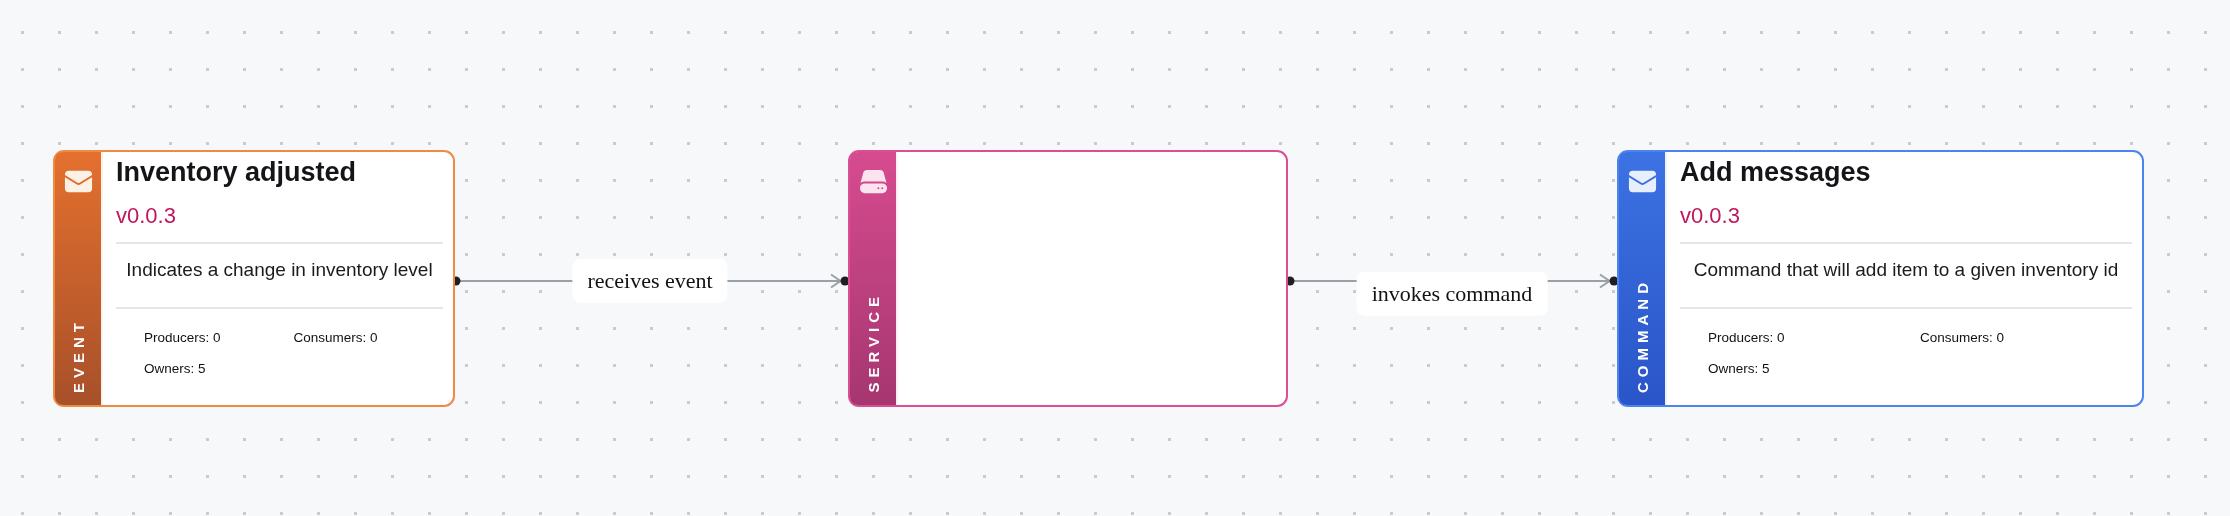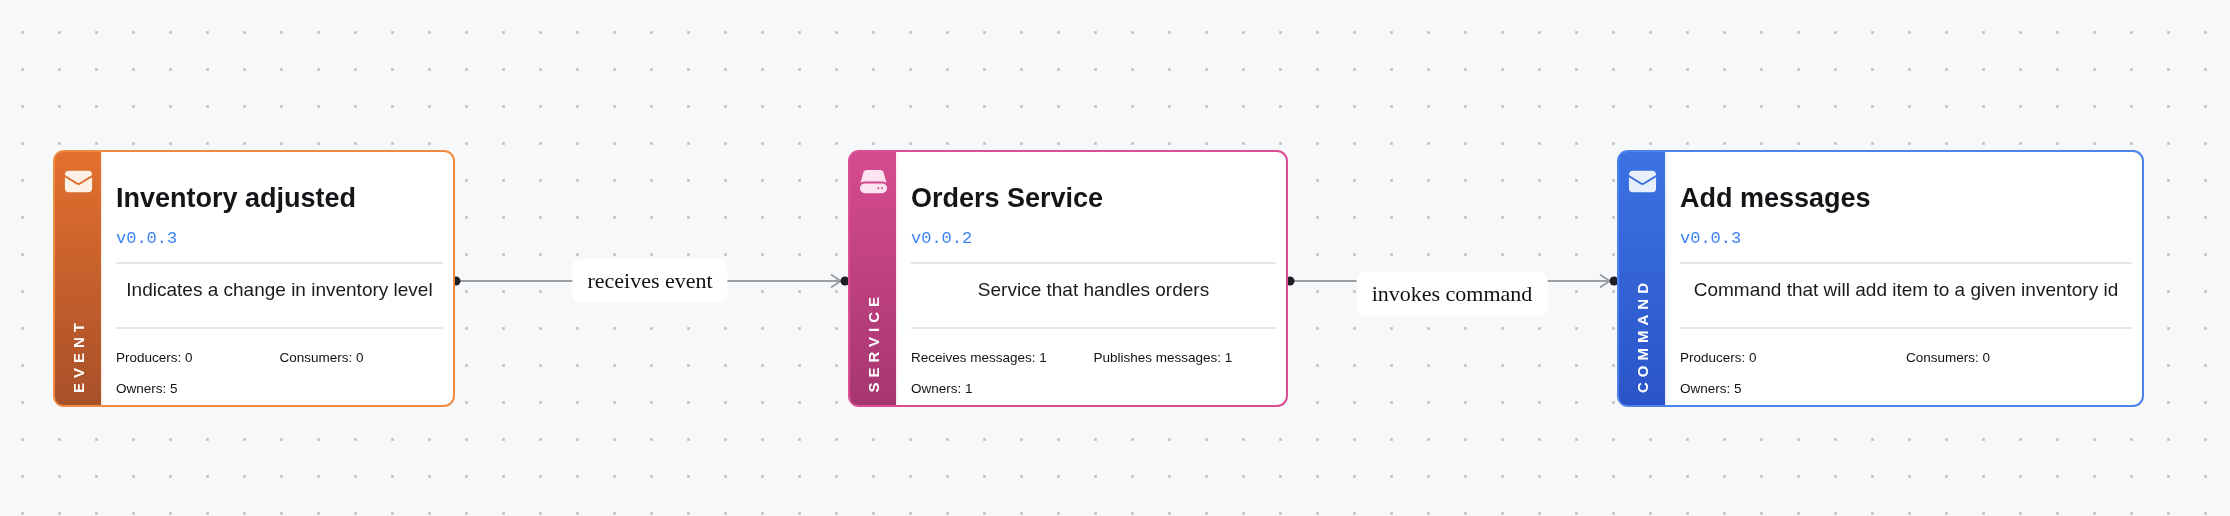--- a/index.html
+++ b/index.html
@@ -67,35 +67,34 @@
     transform: rotate(180deg);
     color: #ffffff;
     font-weight: 700;
     font-size: 15px;
     letter-spacing: 5px;
     line-height: 1;
   }
   .content {
     flex: 1;
     min-width: 0;
-    padding: 30px 10px 0 13px;
+    padding: 4px 10px 0 13px;
   }
   .title {
     font-size: 27px;
     font-weight: 700;
     color: #151519;
     line-height: 1.2;
     white-space: nowrap;
   }
   .version {
-    font-size: 17px;
-    color: #3b82f6;
+    font-size: 22px;
+    color: #be185d;
     margin-top: 15px;
     line-height: 1.2;
-    font-family: Liberation Mono, monospace;
   }
   .divider {
     height: 2px;
     background: #e6e6ea;
     margin-top: 12px;
   }
   .description {
     font-size: 19px;
     color: #1b1b1f;
     padding: 13px 0;
@@ -104,20 +103,21 @@
     text-align: center;
   }
   .stats {
     display: grid;
     grid-template-columns: 1fr 1fr;
     row-gap: 14px;
     padding-top: 21px;
     font-size: 13.5px;
     color: #121214;
     line-height: 1.2;
+    margin-left: 28px;
   }
   .stats span { white-space: nowrap; }
 </style>
 </head>
 <body>
 
 <div class="canvas">
 
   <svg class="edges-svg" viewBox="0 0 2230 516" xmlns="http://www.w3.org/2000/svg">
 
@@ -162,32 +162,20 @@
   <div class="node" style="left: 848px; width: 440px; --border: #db4d95; --grad-top: #d64b8f; --grad-bottom: #a63670; --icon-tint: #fbe4ef;">
     <div class="sidebar">
       <span class="icon">
         <svg viewBox="0 0 24 24" fill="currentColor" aria-hidden="true">
           <path fill-rule="evenodd" d="M4.08 5.227A3 3 0 0 1 6.979 3H17.02a3 3 0 0 1 2.9 2.227l2.113 7.926A5.228 5.228 0 0 0 18.75 12H5.25a5.228 5.228 0 0 0-3.284 1.153L4.08 5.227Z" clip-rule="evenodd"></path>
           <path fill-rule="evenodd" d="M5.25 13.5a3.75 3.75 0 1 0 0 7.5h13.5a3.75 3.75 0 1 0 0-7.5H5.25Zm10.5 4.5a.75.75 0 1 0 0-1.5.75.75 0 0 0 0 1.5Zm3.75-.75a.75.75 0 1 1-1.5 0 .75.75 0 0 1 1.5 0Z" clip-rule="evenodd"></path>
         </svg>
       </span>
       <span class="vlabel">SERVICE</span>
     </div>
-    <div class="content">
-      <div class="title">Orders Service</div>
-      <div class="version">v0.0.2</div>
-      <div class="divider"></div>
-      <div class="description">Service that handles orders</div>
-      <div class="divider"></div>
-      <div class="stats">
-        <span>Receives messages: 1</span>
-        <span>Publishes messages: 1</span>
-        <span>Owners: 1</span>
-      </div>
-    </div>
   </div>
 
   <div class="node" style="left: 1617px; width: 527px; --border: #4c83ec; --grad-top: #3c72e3; --grad-bottom: #2a55c8; --icon-tint: #e8effc;">
     <div class="sidebar">
       <span class="icon">
         <svg viewBox="0 0 24 24" fill="currentColor" aria-hidden="true">
           <path d="M1.5 8.67v8.58a3 3 0 0 0 3 3h15a3 3 0 0 0 3-3V8.67l-8.928 5.493a3 3 0 0 1-3.144 0L1.5 8.67Z"></path>
           <path d="M22.5 6.908V6.75a3 3 0 0 0-3-3h-15a3 3 0 0 0-3 3v.158l9.714 5.978a1.5 1.5 0 0 0 1.572 0L22.5 6.908Z"></path>
         </svg>
       </span>

